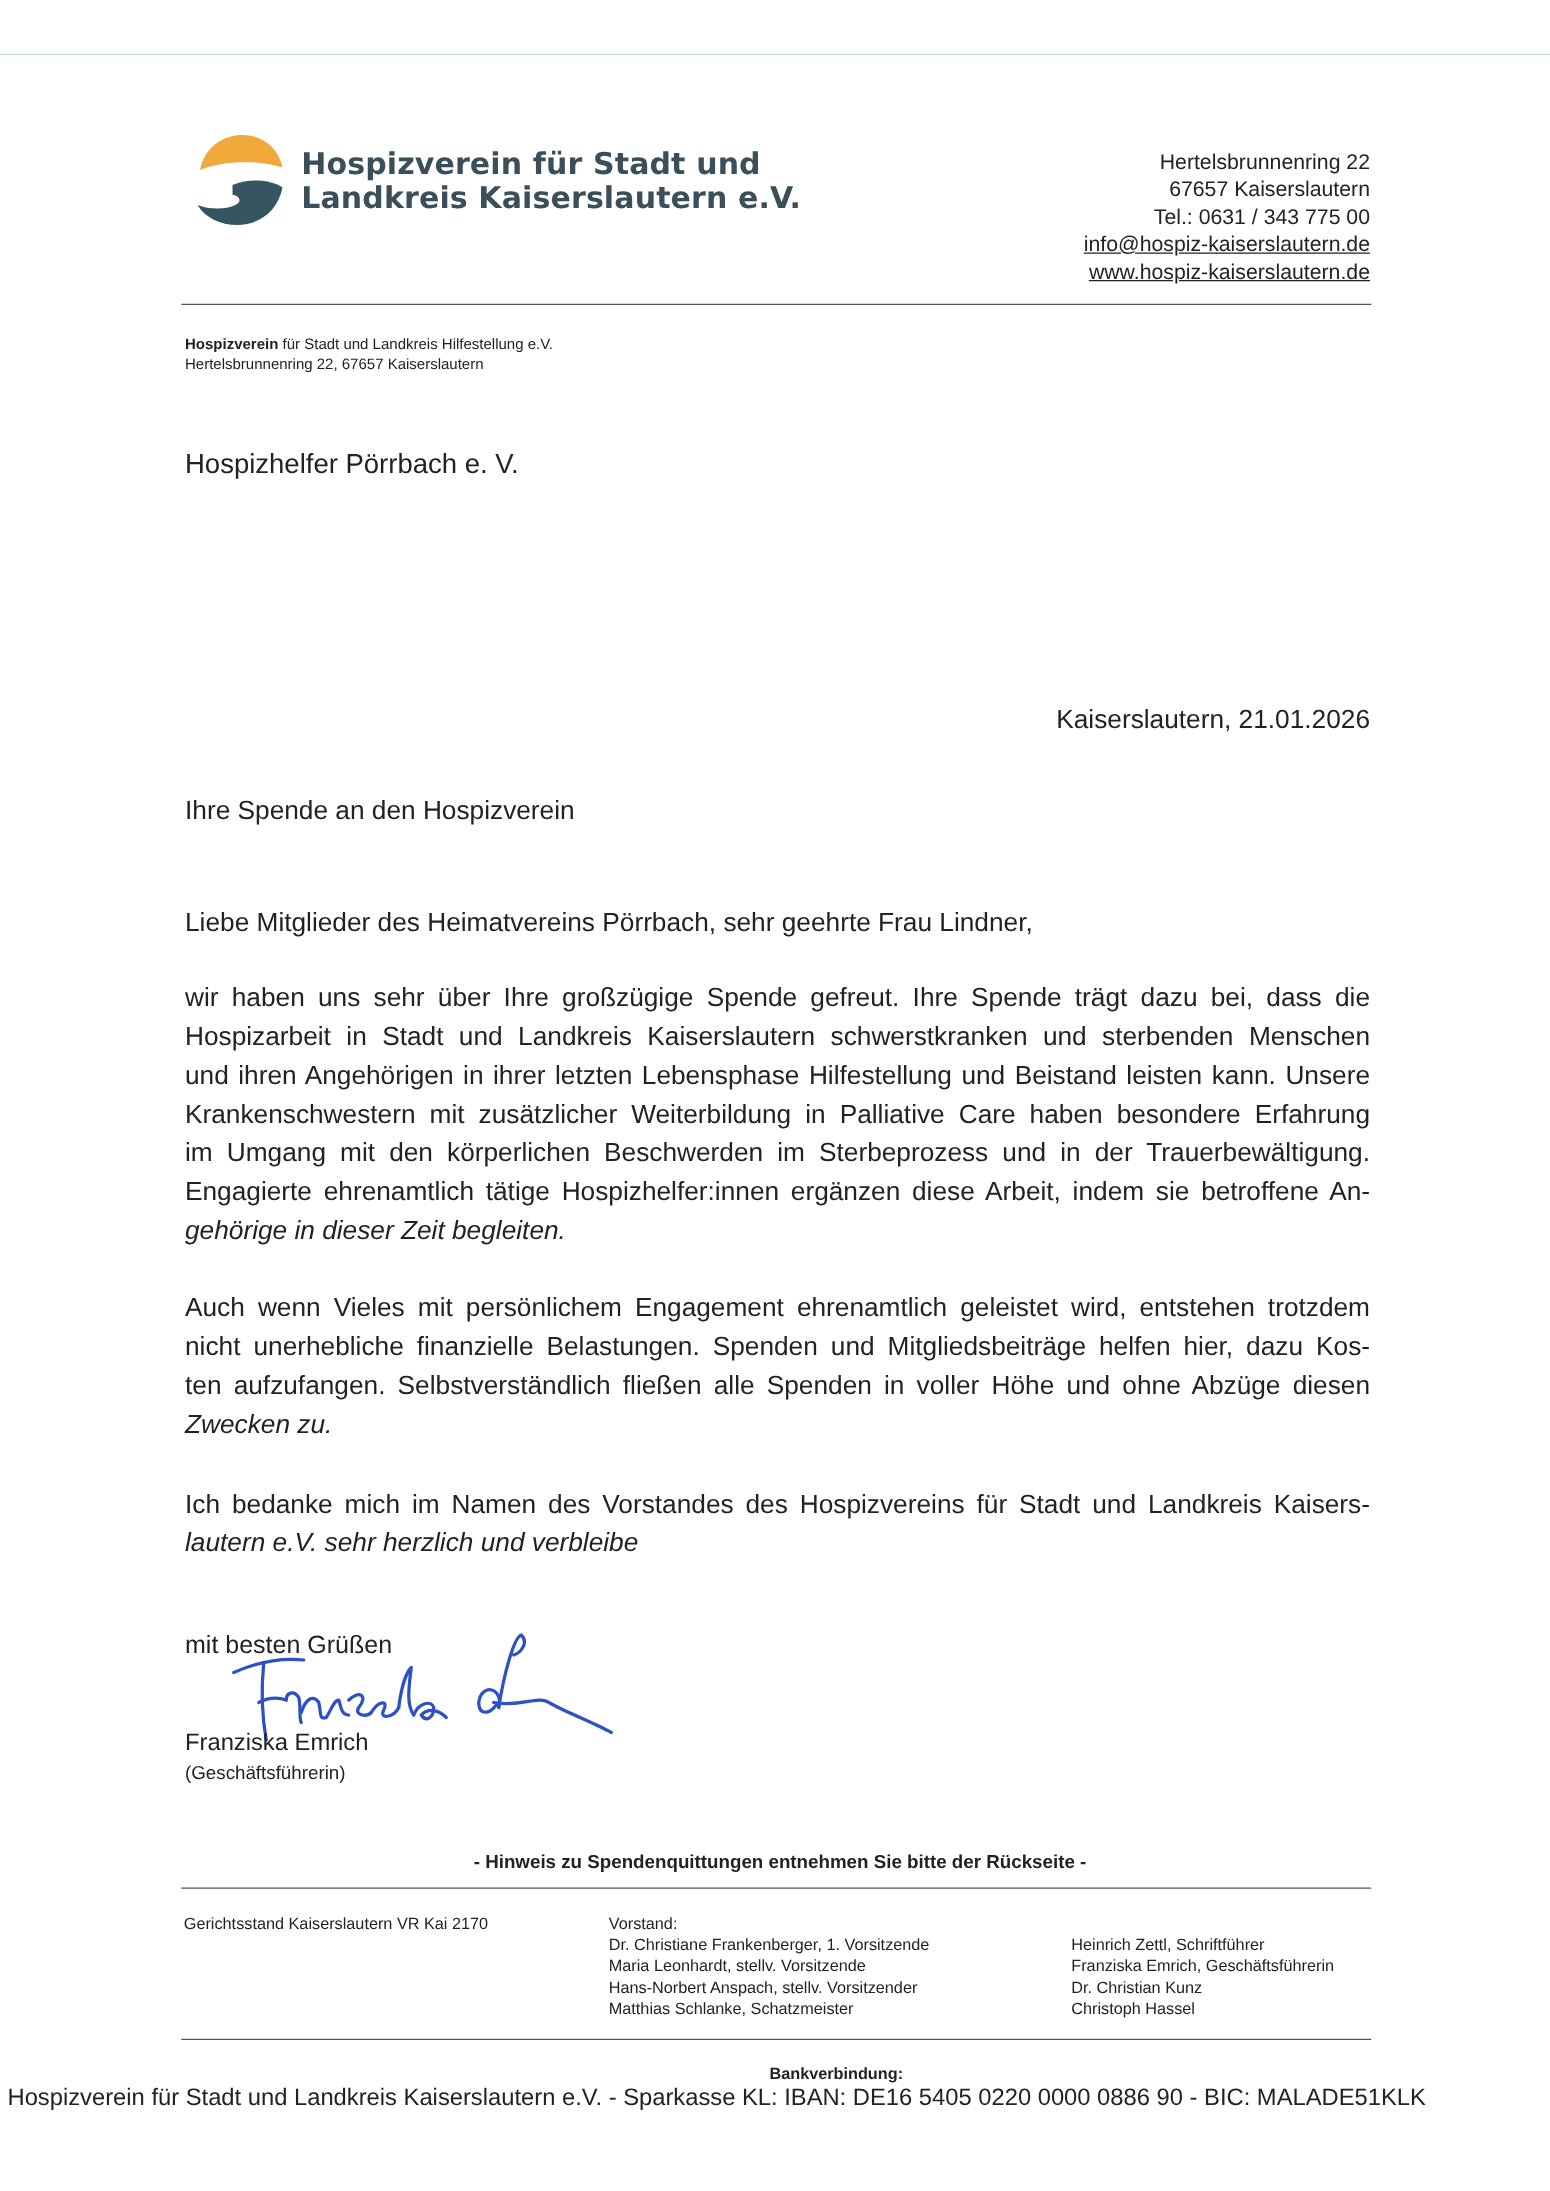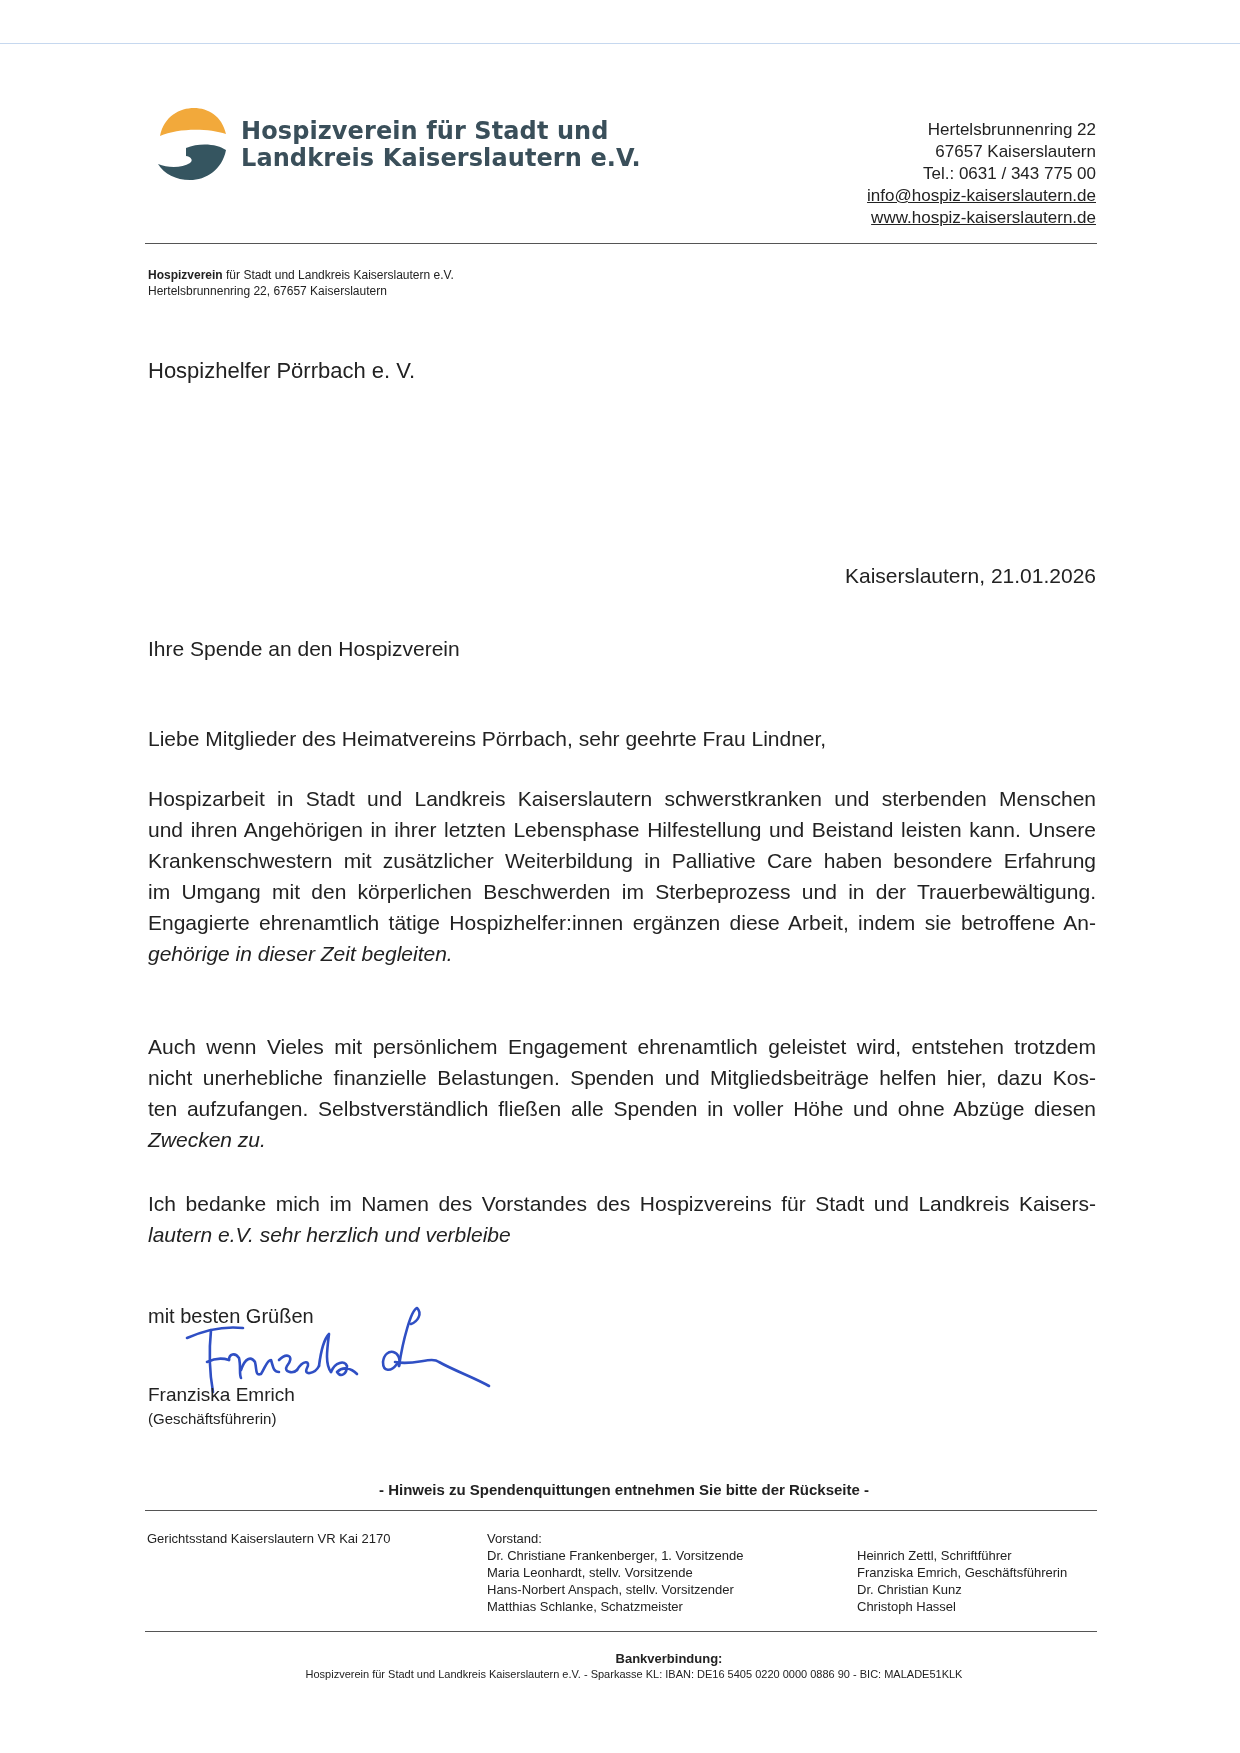--- a/index.html
+++ b/index.html
@@ -42,21 +42,21 @@
 
   .note { position: absolute; left: 0; width: 1240px; top: 1481px; text-align: center; font-size: 15px; font-weight: bold; color: #222; padding-left: 8px; box-sizing: border-box; }
 
   .footer-col { position: absolute; font-size: 13px; line-height: 17px; color: #222; }
   .footer-col div { white-space: nowrap; }
   .court { left: 147px; top: 1530px; }
   .board1 { left: 487px; top: 1530px; }
   .board2 { left: 857px; top: 1547px; }
 
   .bank-title { position: absolute; left: 0; width: 1240px; top: 1651px; text-align: center; font-size: 13px; font-weight: bold; color: #222; padding-left: 10px; box-sizing: border-box; margin-left: 44px; }
-  .bank-line { position: absolute; left: 0; width: 1240px; top: 1668px; text-align: center; font-size: 11px; color: #222; padding-left: 28px; box-sizing: border-box; }
+  .bank-line { position: absolute; left: 0; width: 1240px; top: 1668px; text-align: left; font-size: 19px; color: #222; padding-left: 6px; box-sizing: border-box; }
 </style>
 </head>
 <body>
 
 <div class="top-rule"></div>
 
 <svg class="logo" viewBox="0 0 72 76">
   <path d="M4 30 C8 10, 24 2, 38 2 C52 2, 66 10, 70 28 C52 22, 22 22, 4 30 Z" fill="#f2a93b"></path>
   <path d="M30 42 C44 36, 62 38, 70 44 C66 64, 50 74, 34 74 C20 74, 8 68, 2 58 C12 62, 26 62, 34 57 C38 54, 34 50, 30 50 Z" fill="#355560"></path>
 </svg>
@@ -70,33 +70,34 @@
   <div>Hertelsbrunnenring 22</div>
   <div>67657 Kaiserslautern</div>
   <div>Tel.: 0631 / 343 775 00</div>
   <div class="link">info@hospiz-kaiserslautern.de</div>
   <div class="link">www.hospiz-kaiserslautern.de</div>
 </div>
 
 <div class="rule" style="top:243px;"></div>
 
 <div class="sender-line">
-  <div><b>Hospizverein</b><span> für Stadt und Landkreis Kaiserslautern e.V.</span></div>
+  <div><b>Hospizverein</b><span> für Stadt und Landkreis Hilfestellung e.V.</span></div>
   <div>Hertelsbrunnenring 22, 67657 Kaiserslautern</div>
 </div>
 
 <div class="recipient">Hospizhelfer Pörrbach e. V.</div>
 
 <div class="date">Kaiserslautern, 21.01.2026</div>
 
 <div class="subject">Ihre Spende an den Hospizverein</div>
 
 <div class="salutation">Liebe Mitglieder des Heimatvereins Pörrbach, sehr geehrte Frau Lindner,</div>
 
 <div class="para p1">
+  <span class="ln">wir haben uns sehr über Ihre großzügige Spende gefreut. Ihre Spende trägt dazu bei, dass die</span>
   <span class="ln">Hospizarbeit in Stadt und Landkreis Kaiserslautern schwerstkranken und sterbenden Menschen</span>
   <span class="ln">und ihren Angehörigen in ihrer letzten Lebensphase Hilfestellung und Beistand leisten kann. Unsere</span>
   <span class="ln">Krankenschwestern mit zusätzlicher Weiterbildung in Palliative Care haben besondere Erfahrung</span>
   <span class="ln">im Umgang mit den körperlichen Beschwerden im Sterbeprozess und in der Trauerbewältigung.</span>
   <span class="ln">Engagierte ehrenamtlich tätige Hospizhelfer:innen ergänzen diese Arbeit, indem sie betroffene An-</span>
   <span class="ln last">gehörige in dieser Zeit begleiten.</span>
 </div>
 
 <div class="para p2">
   <span class="ln">Auch wenn Vieles mit persönlichem Engagement ehrenamtlich geleistet wird, entstehen trotzdem</span>

